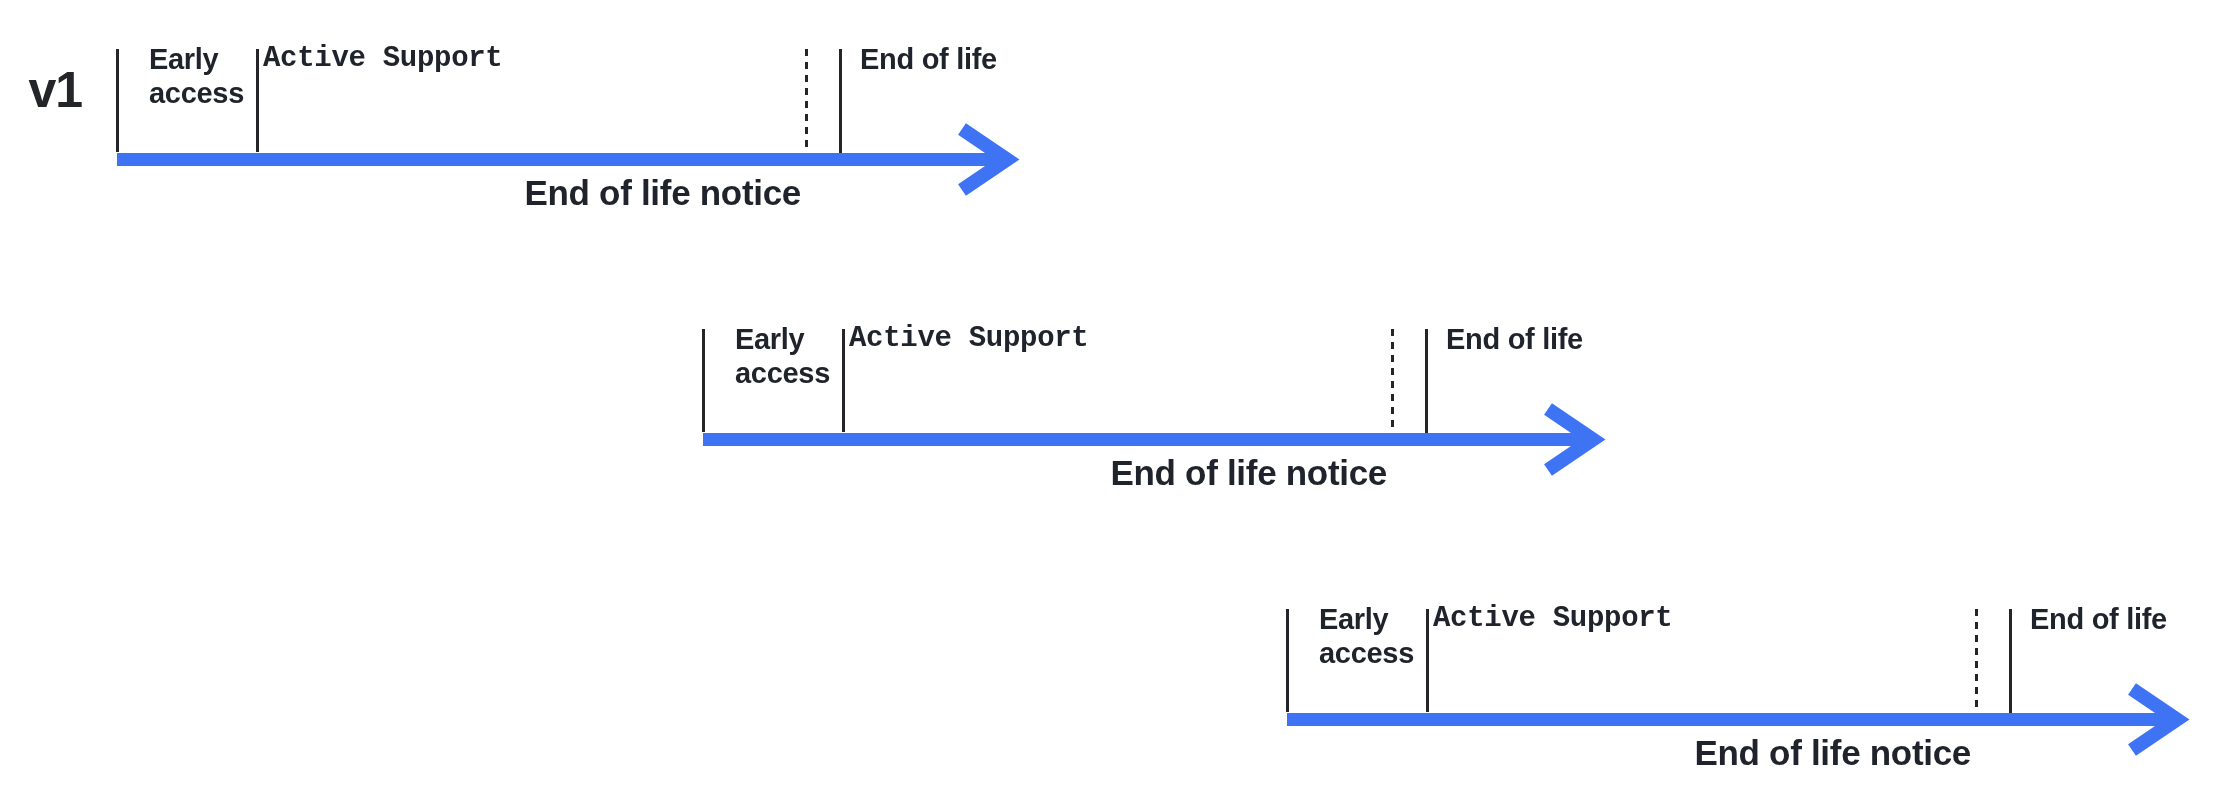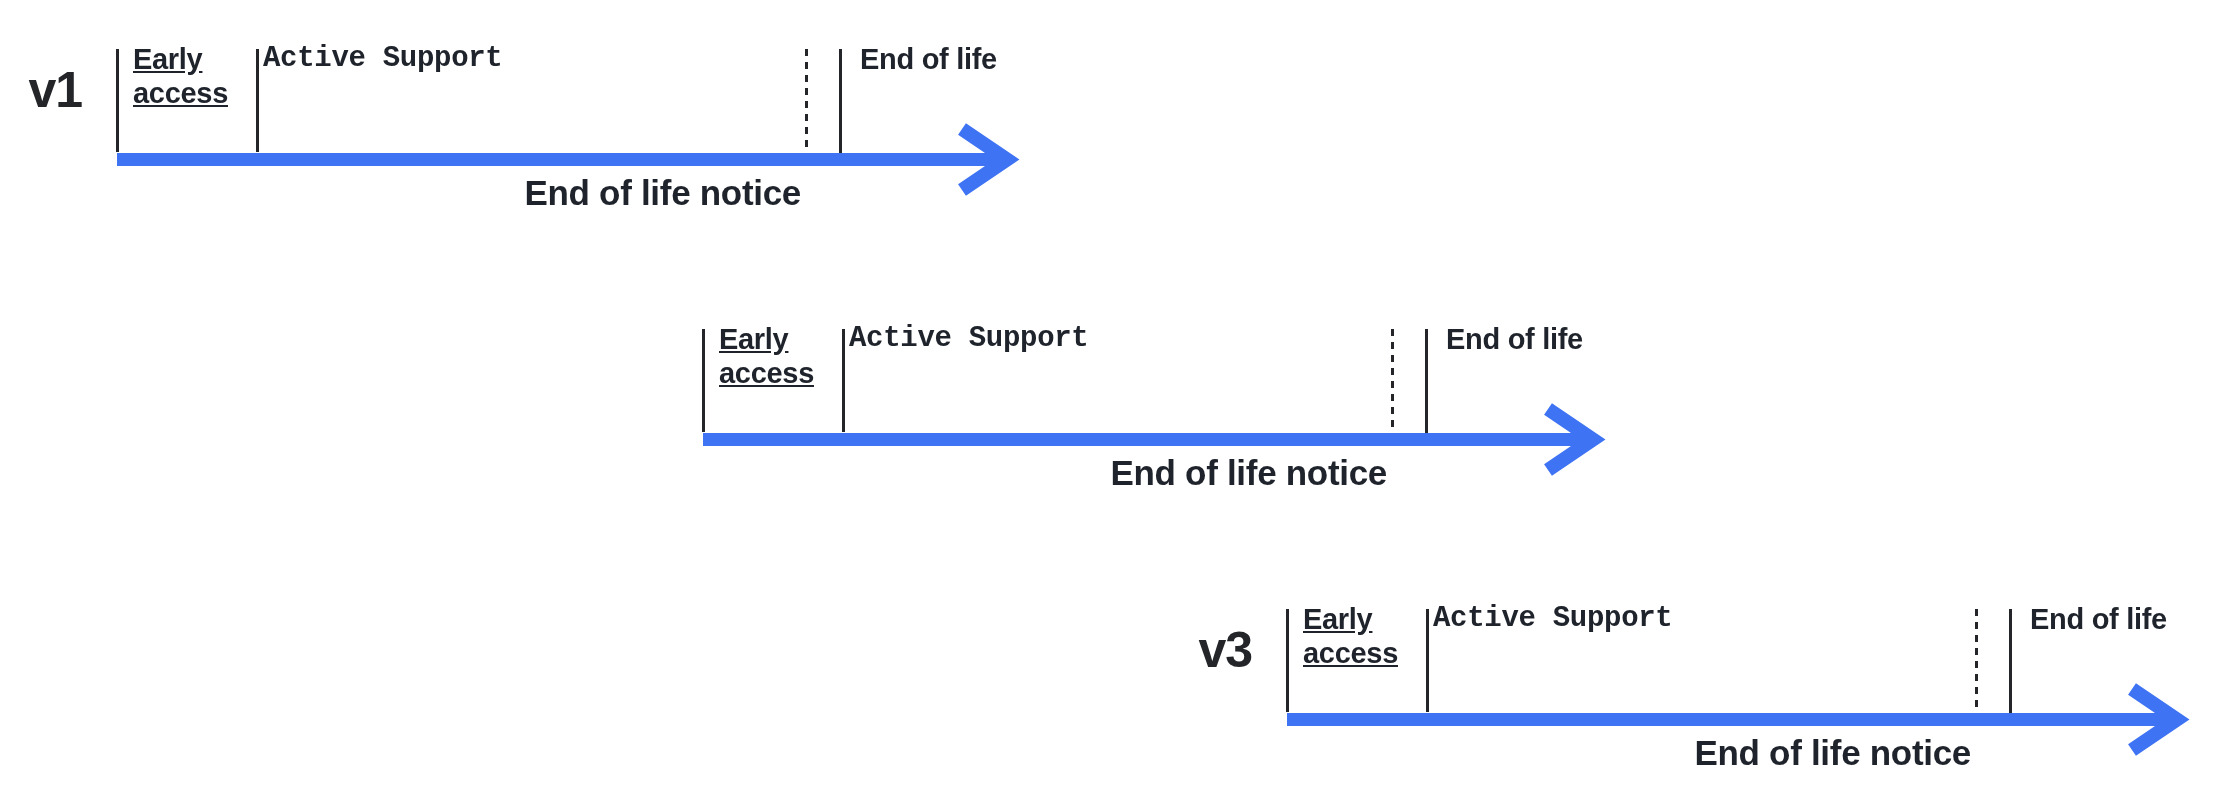--- a/index.html
+++ b/index.html
@@ -55,21 +55,21 @@
     background: #232529;
   }
   .phase {
     position: absolute;
     top: -7px;
     font-size: 29px;
     line-height: 34px;
     white-space: nowrap;
     letter-spacing: -0.3px;
   }
-  .phase.early  { left: 16px; width: 122px; white-space: normal; text-decoration: underline; }
+  .phase.early  { left: 32px; width: 122px; white-space: normal; }
   .phase.active { left: 146px; font-family: Liberation Mono, monospace; }
   .phase.eol    { left: 743px; }
   .notice {
     position: absolute;
     top: 127px;
     left: 284px;
     width: 400px;
     text-align: right;
     font-size: 35px;
     line-height: 34px;
@@ -108,21 +108,20 @@
     <div class="phase active">Active Support</div>
     <div class="phase eol">End of life</div>
     <svg class="arrow" width="910" height="100" viewBox="0 0 910 100">
       <rect x="0" y="44" width="878" height="13" fill="#3E73F4"></rect>
       <polyline points="845,20 890,50.5 845,81" fill="none" stroke-width="14" stroke-linejoin="miter" stroke="#3E73F4"></polyline>
     </svg>
     <div class="notice">End of life notice</div>
   </div>
 
   <div class="tl" id="tl-v3">
-    <div class="vlabel">v3</div>
     <div class="tick t1"></div>
     <div class="tick t2"></div>
     <div class="dashline"></div>
     <div class="solidline"></div>
     <div class="phase early">Early access</div>
     <div class="phase active">Active Support</div>
     <div class="phase eol">End of life</div>
     <svg class="arrow" width="910" height="100" viewBox="0 0 910 100">
       <rect x="0" y="44" width="878" height="13" fill="#3E73F4"></rect>
       <polyline points="845,20 890,50.5 845,81" fill="none" stroke-width="14" stroke-linejoin="miter" stroke="#3E73F4"></polyline>

